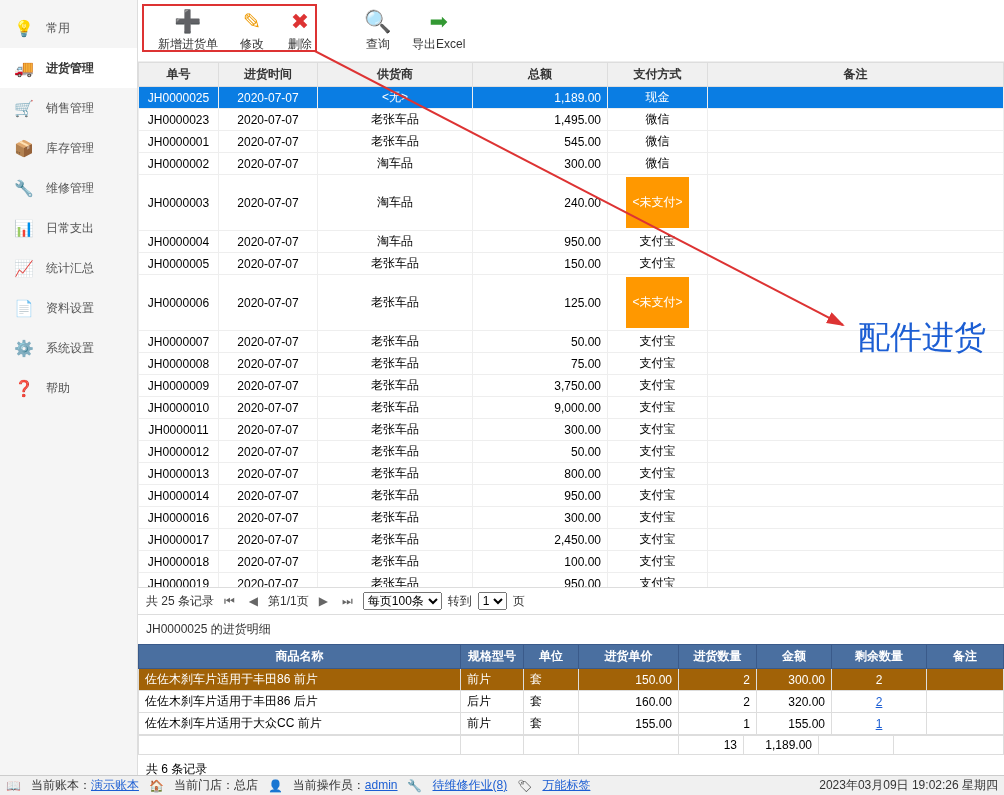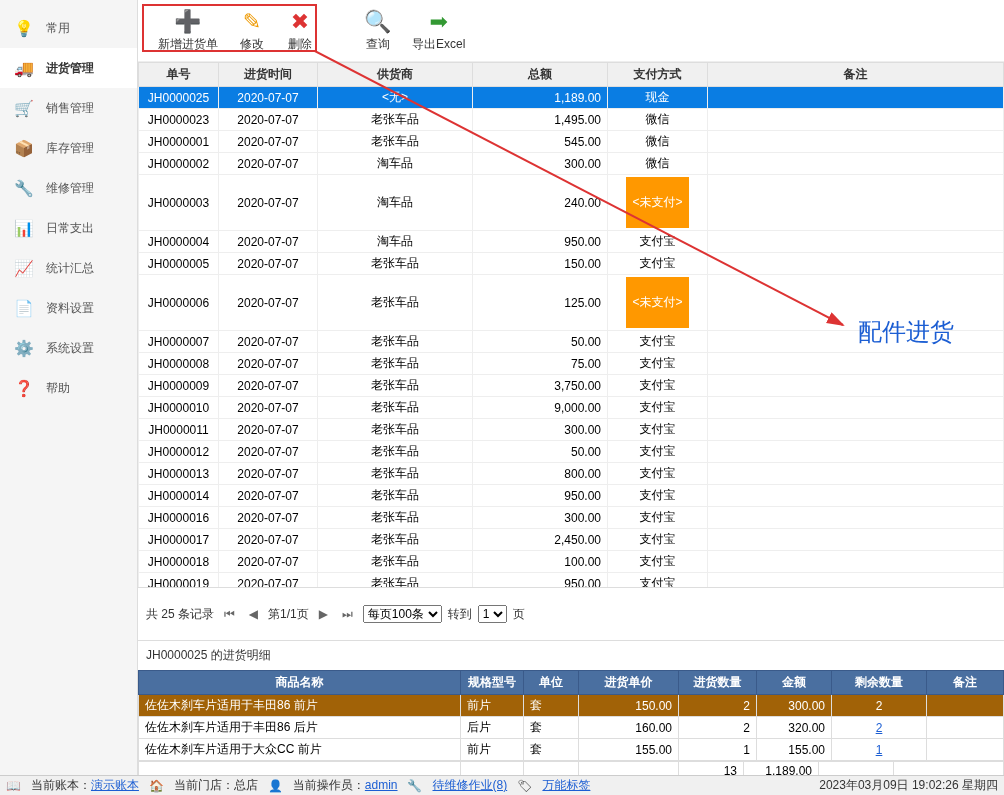--- a/index.html
+++ b/index.html
@@ -12,32 +12,32 @@
 .side-item.active { background: #fff; color: #333; font-weight: bold; }
 .side-icon { width: 24px; height: 20px; display: inline-flex; align-items: center; justify-content: center; margin-right: 10px; font-size: 16px; }
 
 .main { flex: 1; display: flex; flex-direction: column; position: relative; overflow: hidden; }
 
 .toolbar { display: flex; align-items: flex-start; padding: 6px 10px; border-bottom: 1px solid #eee; position: relative; }
 .tool-btn { display: flex; flex-direction: column; align-items: center; padding: 2px 10px 2px; cursor: pointer; color: #333; }
 .tool-btn .ticon { width: 28px; height: 28px; display: flex; align-items: center; justify-content: center; font-size: 22px; }
 .annotate-box { position: absolute; border: 2px solid #d33; top: 4px; left: 4px; width: 175px; height: 48px; pointer-events: none; }
 .annotate-line { position: absolute; top: 50px; left: 175px; width: 560px; height: 290px; pointer-events: none; }
-.annotate-text { position: absolute; top: 316px; left: 720px; color: #1c5ed3; font-size: 24px; pointer-events: none; }
+.annotate-text { position: absolute; top: 316px; left: 720px; color: #1c5ed3; font-size: 32px; pointer-events: none; }
 
 .table-wrap { overflow: auto; flex: 0 0 auto; }
 table { border-collapse: collapse; width: 100%; }
 th { background: #f0f0f0; border: 1px solid #ddd; padding: 3px 6px; text-align: center; font-weight: bold; color: #333; }
 td { border: 1px solid #eee; padding: 2px 6px; white-space: nowrap; }
 .r { text-align: right; padding-left: 8px; }
 .c { text-align: center; }
 tr.sel td { background: #0a7de3; color: #fff; }
 .badge { background: #ff9800; color: #fff; padding: 17px 6px; display: inline-block; }
 
-.pager { display: flex; align-items: center; gap: 6px; padding: 17px 8px; color: #333; border-top: 1px solid #ddd; border-bottom: 1px solid #ddd; }
+.pager { display: flex; align-items: center; gap: 6px; padding: 4px 8px; color: #333; border-top: 1px solid #ddd; border-bottom: 1px solid #ddd; }
 .pbtn { cursor: pointer; color: #666; padding: 0 4px; }
 select { font-size: 12px; }
 
 .detail-title { padding: 6px 8px; color: #333; }
 .detail-table th { background: #4a6fa0; color: #fff; border: 1px solid #3a5a8a; }
 .detail-table td { border: 1px solid #ddd; }
 .detail-table tr.sel td { background: #a16207; color: #fff; }
 .link { color: #1c5ed3; text-decoration: underline; cursor: pointer; }
 
 .statusbar { position: absolute; bottom: 0; left: 0; right: 0; height: 20px; background: #f0f0f0; border-top: 1px solid #ccc; display: flex; align-items: center; padding: 0 6px; gap: 10px; font-size: 11px; color: #333; }

